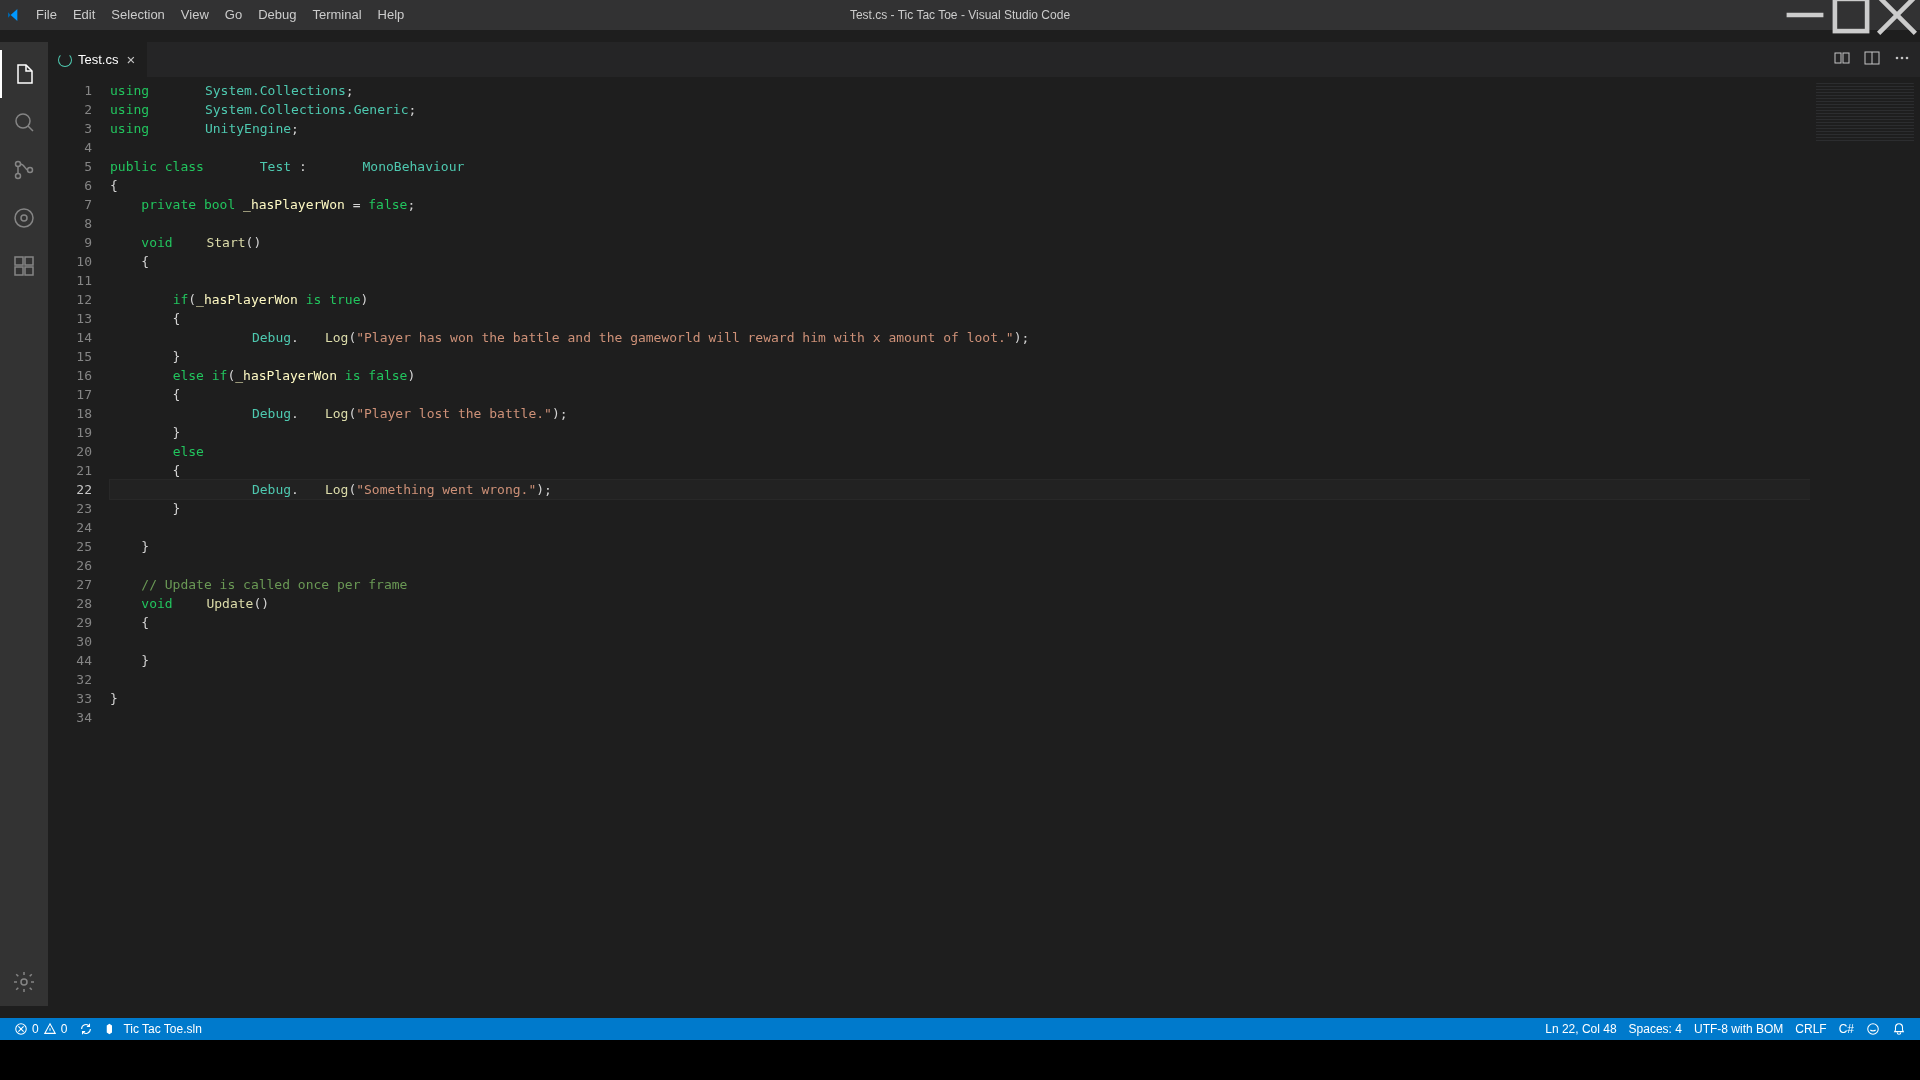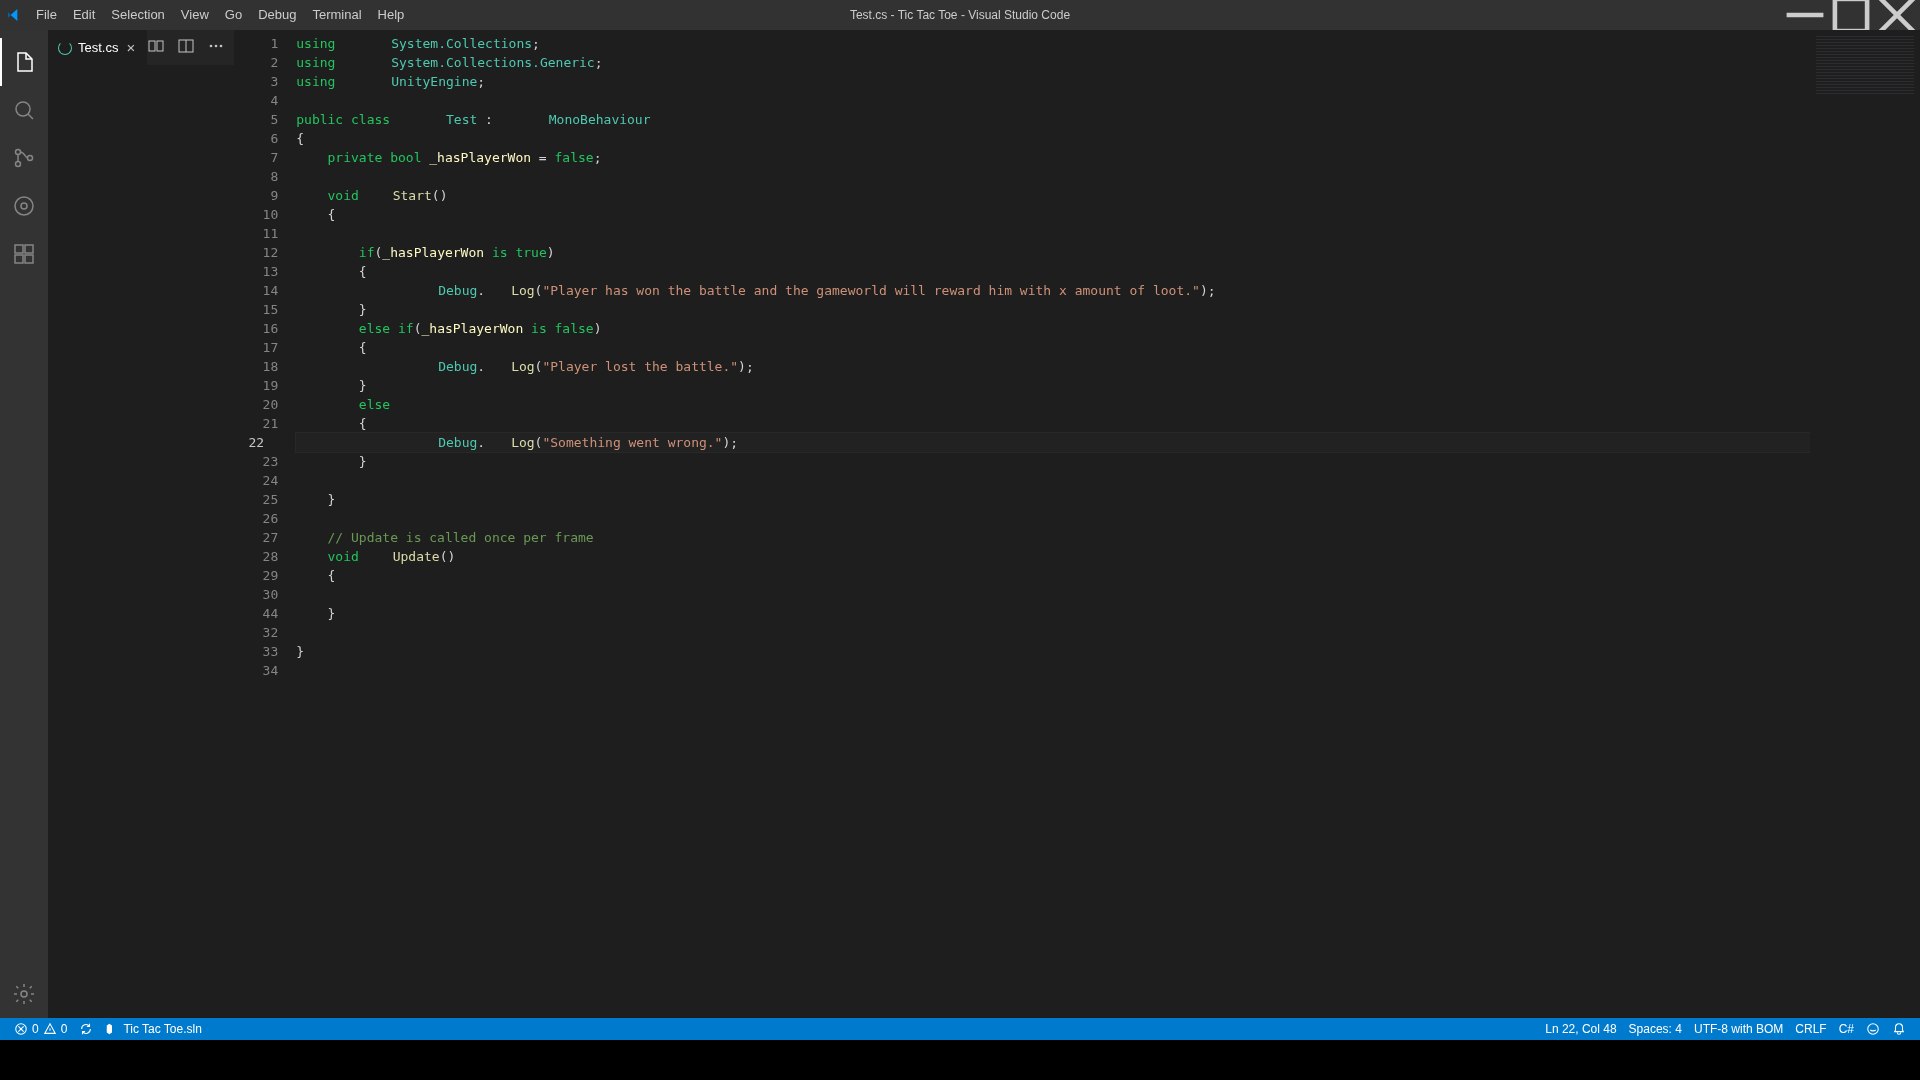--- a/index.html
+++ b/index.html
@@ -1,17 +1,17 @@
 <!DOCTYPE html>
 <html><head>
 <meta charset="utf-8">
 <style>
 * { margin: 0; padding: 0; box-sizing: border-box; }
 html, body { width: 1920px; height: 1080px; overflow: hidden; font-family: "Segoe UI", sans-serif; background: #000; }
-.vscode { width: 1920px; height: 1040px; background: #1e1e1e; display: flex; flex-direction: column; color: #cccccc; font-size: 13px; }
+.vscode { width: 1920px; height: 1040px; background: #1e1e1e; display: flex; flex-direction: column; color: #cccccc; font-size: 13px; gap: 12px; }
 
 
 .titlebar { height: 30px; background: #323233; display: flex; align-items: center; position: relative; }
 .titlebar .logo { width: 28px; display: flex; align-items: center; justify-content: center; }
 .titlebar .logo svg { width: 16px; height: 16px; }
 .menubar { display: flex; }
 .menubar .menu-item { padding: 0 8px; height: 30px; line-height: 30px; font-size: 13px; color: #ccc; cursor: default; }
 .titlebar .title { position: absolute; left: 50%; transform: translateX(-50%); font-size: 12px; color: #ccc; }
 .win-controls { margin-left: auto; display: flex; }
 .win-controls .wc { width: 46px; height: 30px; display: flex; align-items: center; justify-content: center; color: #ccc; }
@@ -20,31 +20,31 @@
 .body-row { flex: 1; display: flex; min-height: 0; }
 
 
 .activitybar { width: 48px; background: #333333; display: flex; flex-direction: column; align-items: center; padding-top: 8px; }
 .activitybar .act-item { width: 48px; height: 48px; display: flex; align-items: center; justify-content: center; color: #858585; }
 .activitybar .act-item.active { color: #ffffff; border-left: 2px solid #fff; }
 .activitybar .act-item svg { width: 24px; height: 24px; }
 .activitybar .spacer { flex: 1; }
 
 
-.editor-area { flex: 1; display: flex; flex-direction: row; min-width: 0; background: #1e1e1e; }
+.editor-area { flex: 1; display: flex; flex-direction: column; min-width: 0; background: #1e1e1e; }
 .tabsbar { height: 35px; background: #252526; display: flex; align-items: stretch; }
 .tab { display: flex; align-items: center; padding: 0 10px; background: #1e1e1e; border-right: 1px solid #252526; font-size: 13px; color: #fff; gap: 6px; }
 .tab .tab-icon { width: 14px; height: 14px; border: 1.5px solid #4ec9b0; border-radius: 50%; border-top-color: transparent; }
 .tab .close { color: #c5c5c5; font-size: 15px; padding: 0 2px; }
 .tab-actions { margin-left: auto; display: flex; align-items: center; gap: 14px; padding-right: 10px; color: #c5c5c5; }
 .tab-actions svg { width: 16px; height: 16px; }
 
 .editor-body { flex: 1; display: flex; min-height: 0; position: relative; }
 .gutter { width: 62px; padding-right: 18px; text-align: right; color: #858585; font-family: Consolas, monospace; font-size: 13px; line-height: 19px; padding-top: 4px; user-select: none; }
-.gutter .ln.current { color: #c6c6c6; text-align: center; }
+.gutter .ln.current { color: #c6c6c6; }
 .code { flex: 1; font-family: Consolas, monospace; font-size: 13px; line-height: 19px; padding-top: 4px; white-space: pre; color: #d4d4d4; position: relative; }
 .code .line.current { background: rgba(255,255,255,0.02); outline: 1px solid #282828; }
 
 .minimap { width: 110px; background: #1e1e1e; position: relative; }
 .minimap .mm { position: absolute; top: 6px; left: 6px; right: 6px; height: 60px; background: linear-gradient(#3a3d41 1px, transparent 1px) 0 0/100% 3px; opacity: 0.5; border-radius: 1px; }
 
 
 .kw { color: #22c55e; }       
 .cls { color: #4ec9b0; margin-left: 48px; }      
 .fn { color: #dcdcaa; margin-left: 26px; }       

